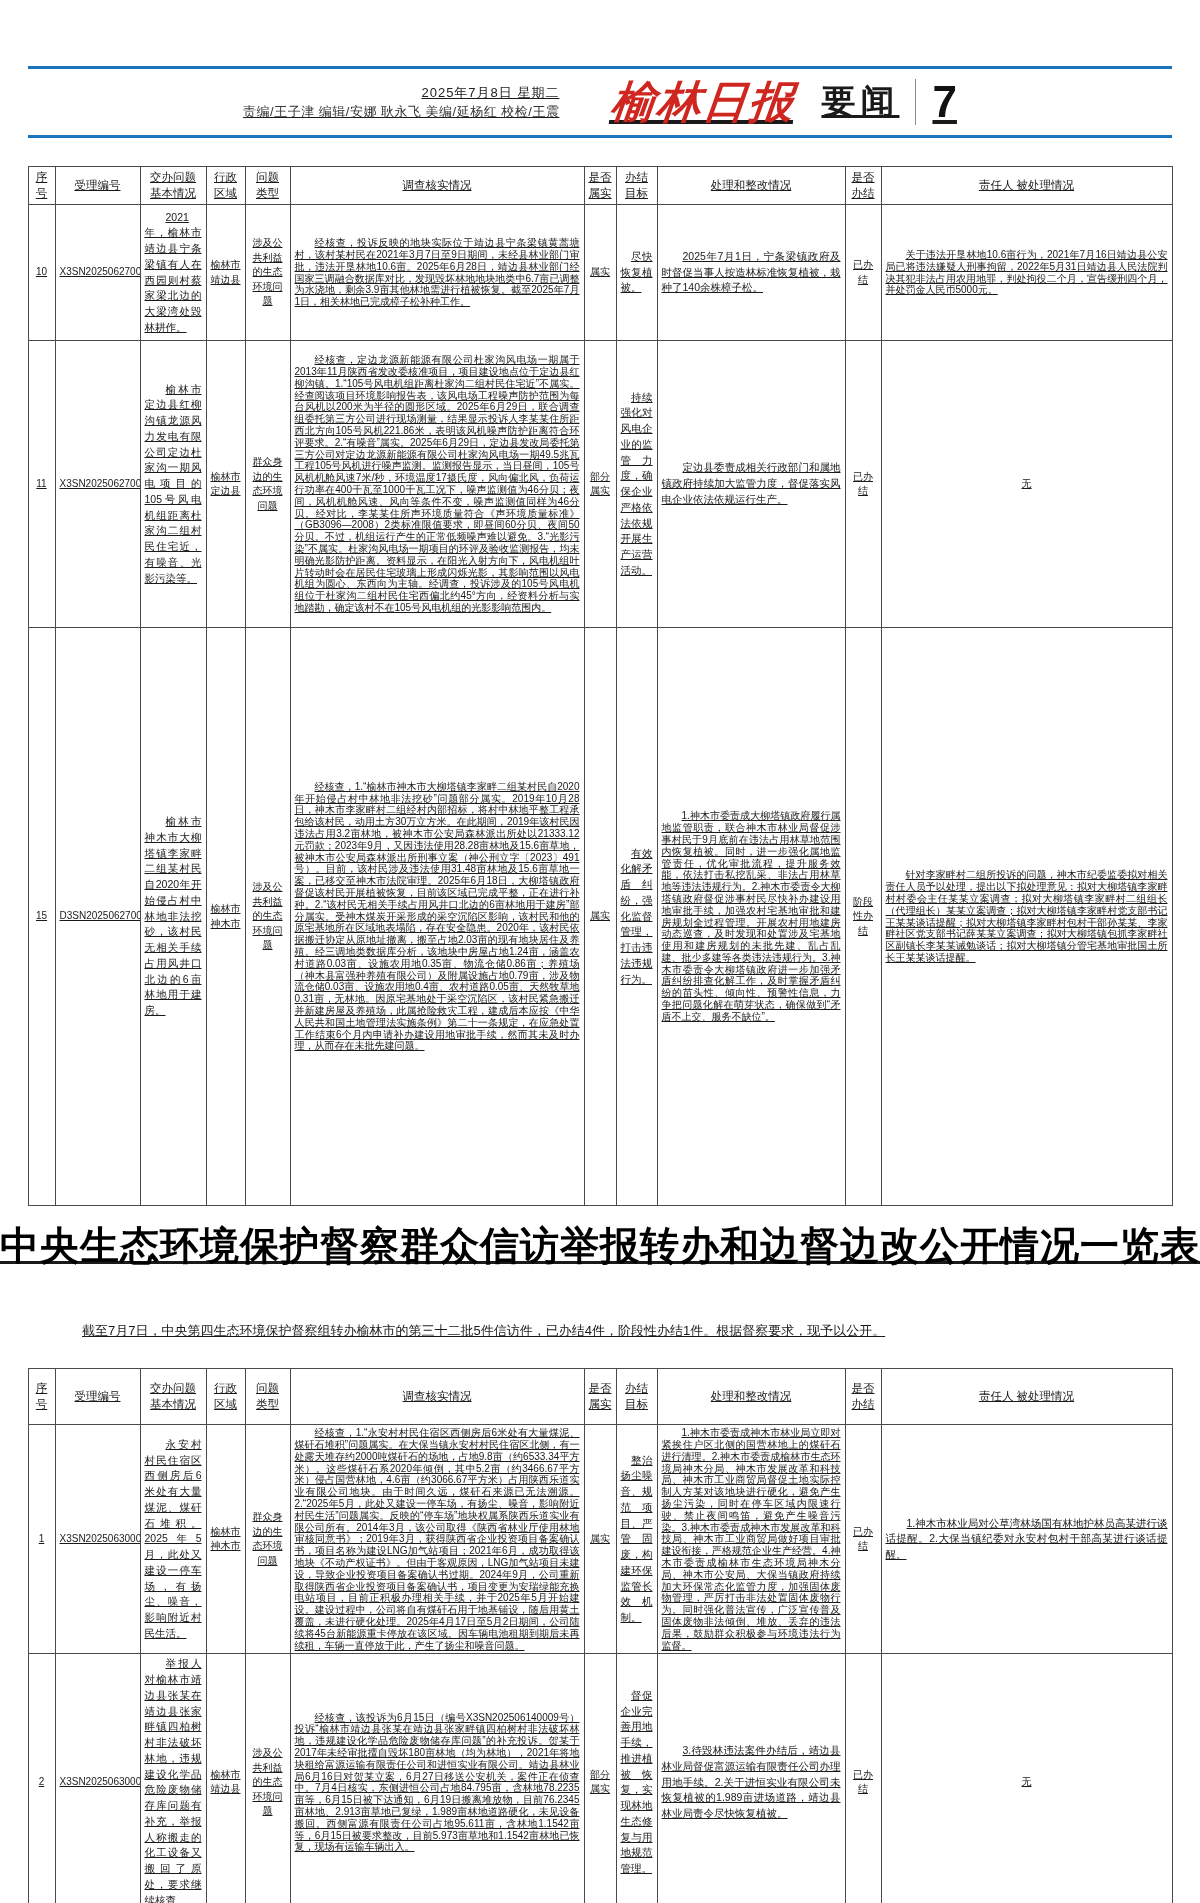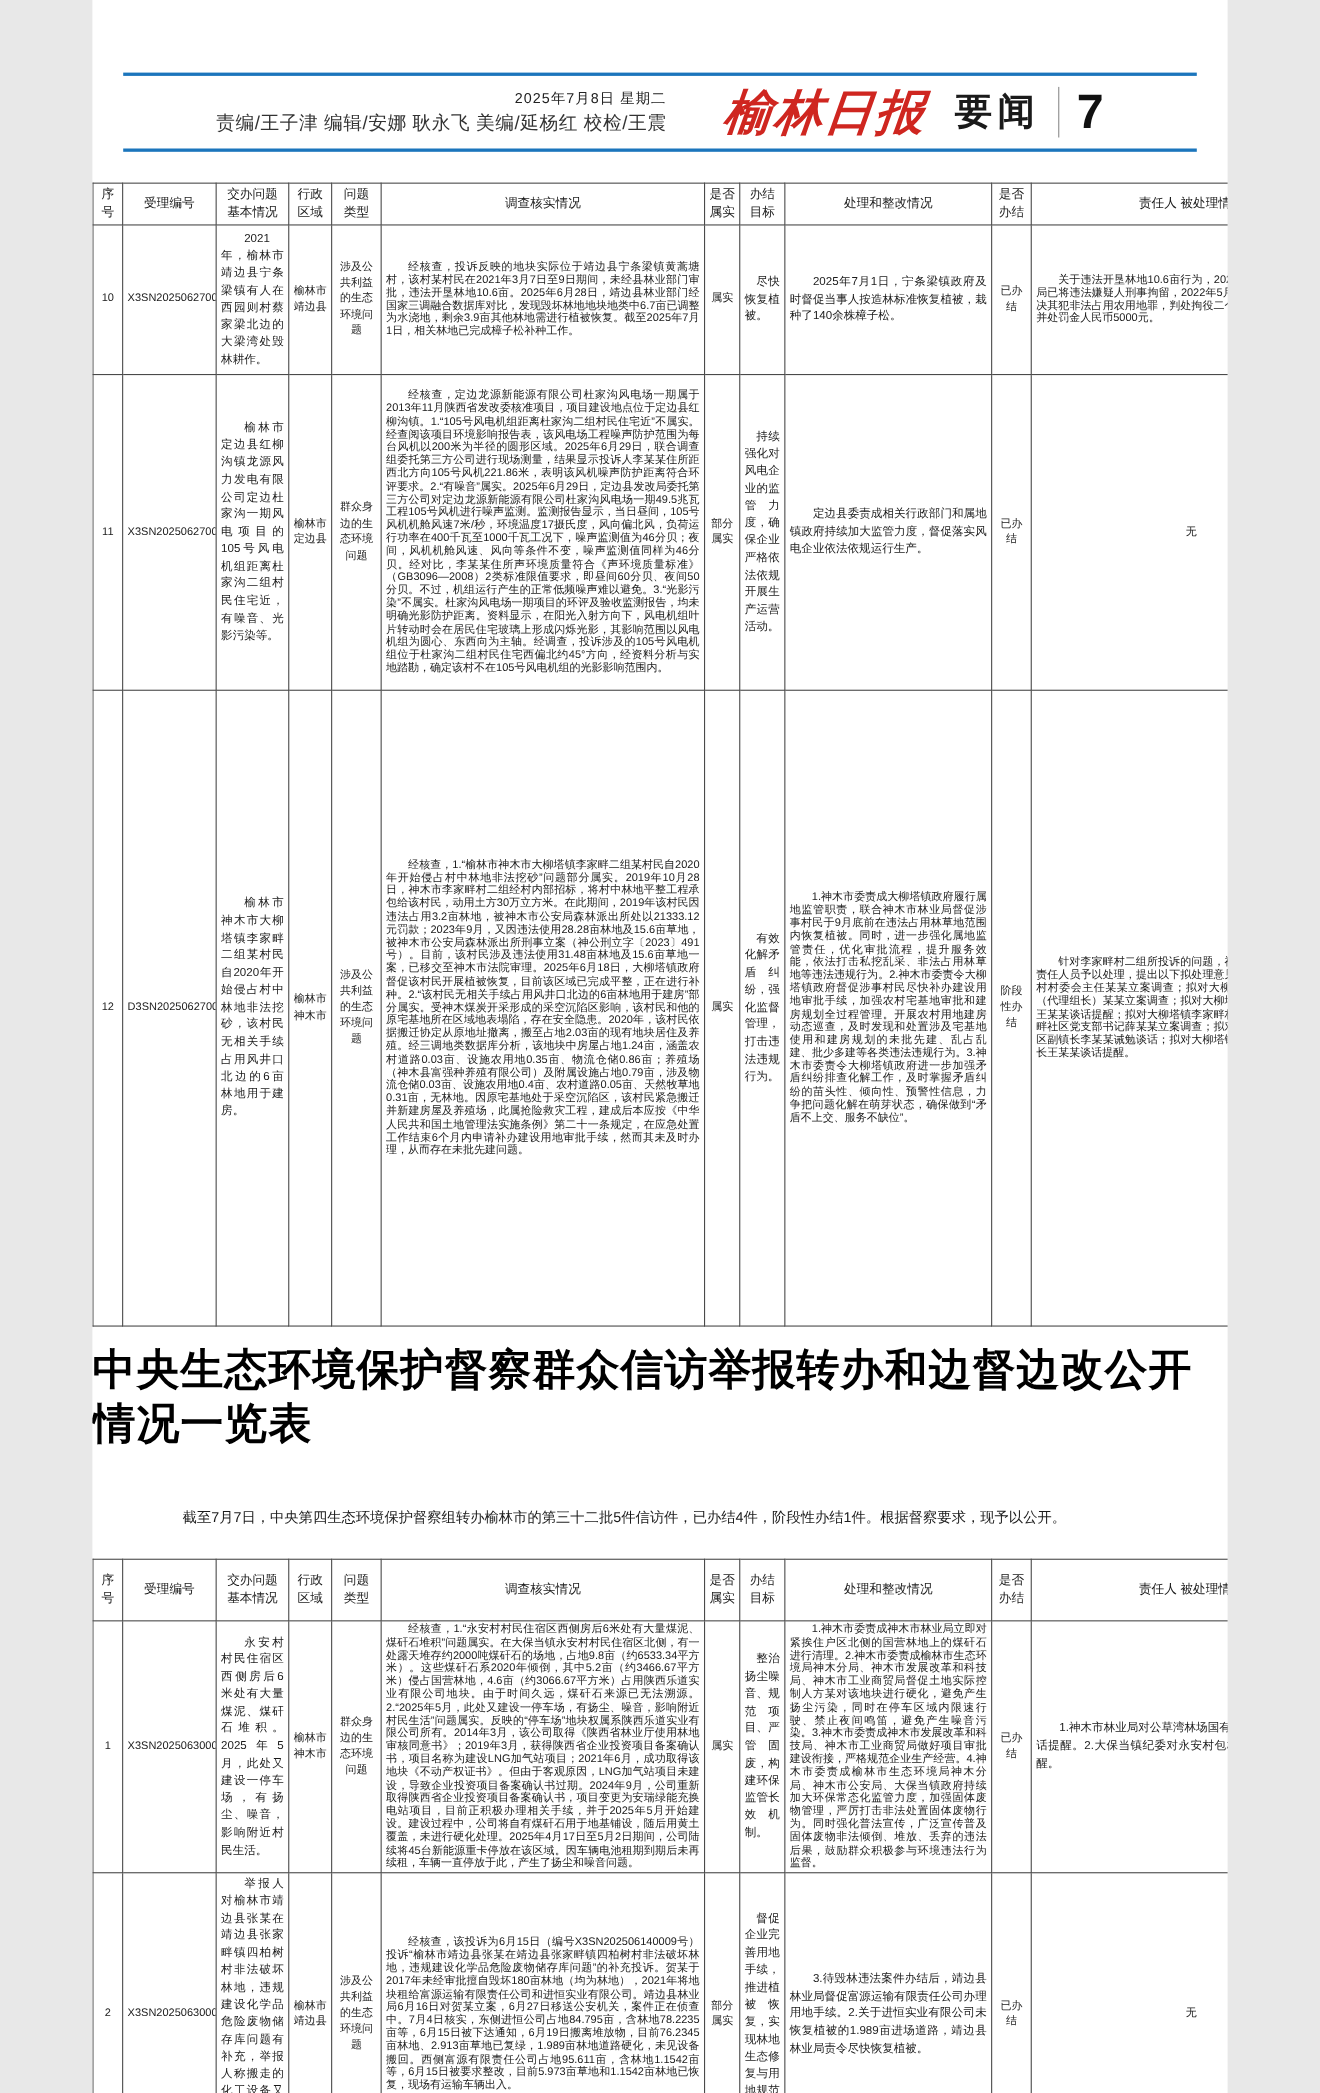--- a/index.html
+++ b/index.html
@@ -1,26 +1,26 @@
 <!DOCTYPE html>
 <html><head>
 <meta charset="utf-8">
 <style>
   html,body{margin:0;padding:0;background:#e8e8e8;}
   .page{
-    position:relative;width:1032px;height:1903px;margin:0 auto;background:#ffffff;
-    font-family:"Liberation Sans","DejaVu Sans",sans-serif;color:#1a1a1a;overflow:hidden;
+    position:relative;width:1200px;height:1903px;margin:0 auto;background:#ffffff;
+    font-family:"Liberation Sans","DejaVu Sans",sans-serif;color:#1a1a1a;overflow:hidden;text-decoration:underline;
   }
   
   .masthead{padding:66px 28px 0 28px;}
   .rule{height:3px;background:#1b75bc;}
   .mast-row{display:flex;align-items:center;justify-content:center;height:66px;}
   .mast-left{text-align:right;line-height:1.5;margin-right:26px;}
   .date-line{font-size:13px;color:#222;letter-spacing:1px;}
-  .credits-line{font-size:17px;color:#333;letter-spacing:.5px;}
+  .credits-line{font-size:13px;color:#333;letter-spacing:.5px;}
   .paper-logo{
     color:#cf2620;font-size:44px;font-weight:bold;font-style:italic;
     font-family:"Liberation Serif","DejaVu Serif",serif;
     transform:skewX(-6deg);letter-spacing:2px;margin:0 26px;white-space:nowrap;
   }
   .section-label{font-size:34px;font-weight:bold;letter-spacing:5px;margin-right:16px;white-space:nowrap;}
   .mast-divider{width:1px;height:46px;background:#8c8c8c;margin-right:16px;}
   .page-number{font-size:44px;font-weight:bold;color:#111;}
   
   .continuation-top{margin:22px 0 0 30px;font-size:13px;height:18px;}
@@ -190,21 +190,21 @@
           </td>
       <td>
             <div class="c">已办结</div>
           </td>
       <td>
             <div class="c">无</div>
           </td>
     </tr>
     <tr class="h-r12">
       <td>
-            <div class="c">12</div>
+            <div class="c">15</div>
           </td>
       <td>
             <div class="c">D3SN202506270006</div>
           </td>
       <td>
             <div class="mid">榆林市神木市大柳塔镇李家畔二组某村民自2020年开始侵占村中林地非法挖砂，该村民无相关手续占用风井口北边的6亩林地用于建房。</div>
           </td>
       <td>
             <div class="c">榆林市神木市</div>
           </td>

